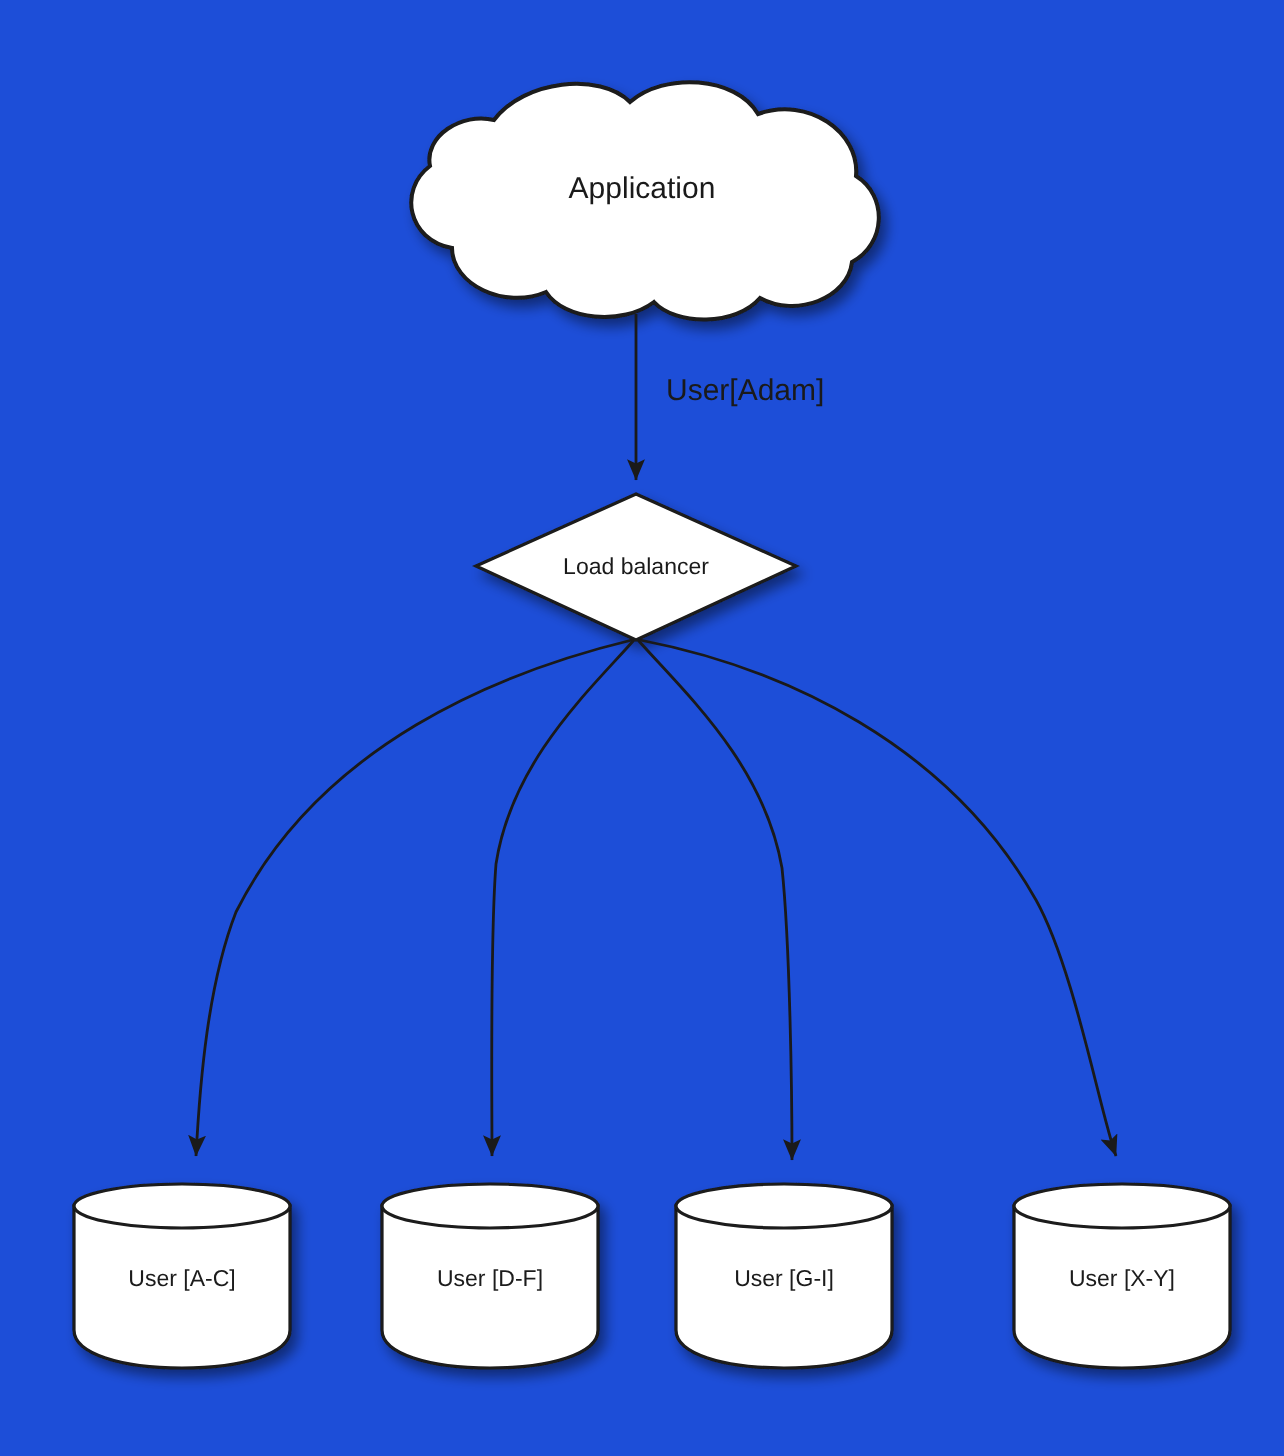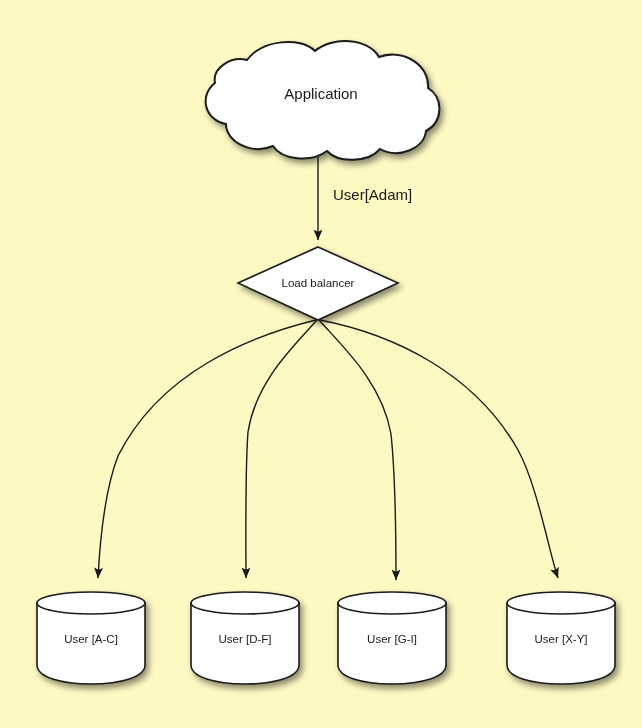--- a/index.html
+++ b/index.html
@@ -11,21 +11,21 @@
   body {
     width: 642px;
     height: 728px;
     overflow: hidden;
     font-family: "Liberation Sans", sans-serif;
   }
   #diagram-canvas {
     position: relative;
     width: 642px;
     height: 728px;
-    background: #fef9c3;
+    background: #1d4ed8;
   }
   #diagram-svg {
     position: absolute;
     top: 0;
     left: 0;
     width: 642px;
     height: 728px;
   }
   .node-label {
     font-family: "Liberation Sans", sans-serif;

